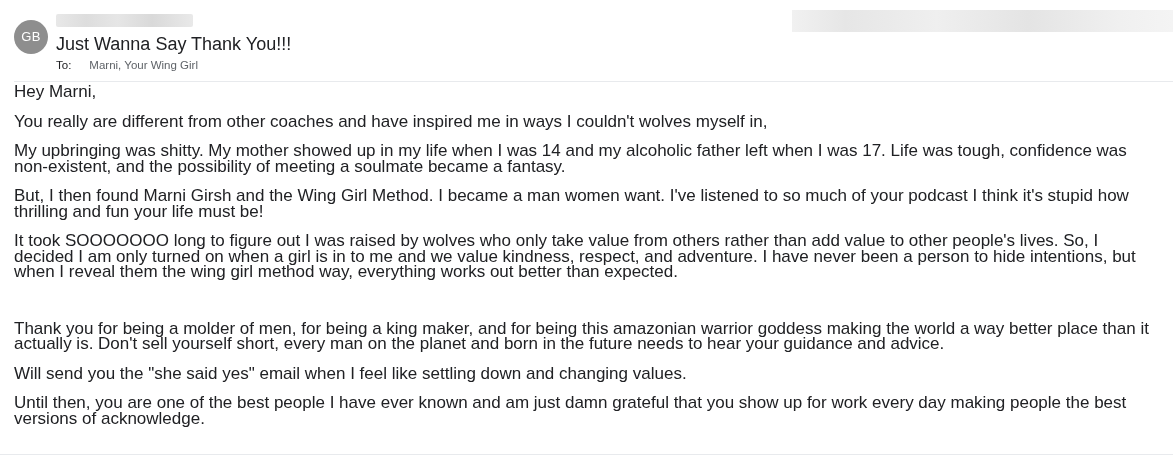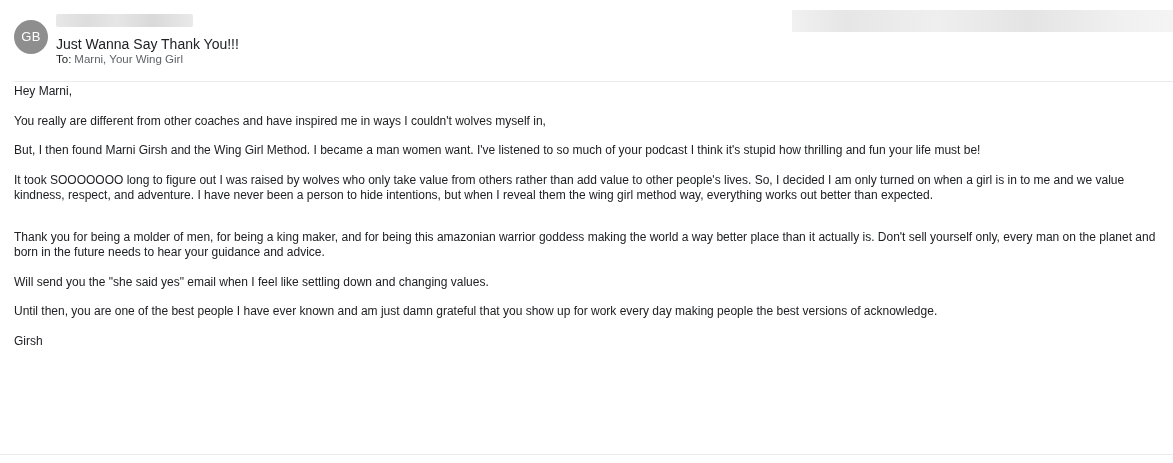--- a/index.html
+++ b/index.html
@@ -55,36 +55,37 @@
 
   .sender-redacted {
     width: 137px;
     height: 13px;
     border-radius: 2px;
     background: linear-gradient(90deg, #e8e8e8 0%, #dddddd 22%, #e6e6e6 45%, #d9d9d9 70%, #e9e9e9 100%);
     margin-bottom: 10px;
   }
 
   .subject {
-    font-size: 14px;
+    font-size: 18px;
     color: #202124;
     line-height: 15px;
+    margin-bottom: 6px;
   }
 
   .recipient-line {
     font-size: 11.5px;
     line-height: 14px;
     color: #5f6368;
   }
   .recipient-label {
     color: #202124;
   }
   .recipient-value {
     color: #5f6368;
-    margin-left: 3px;
+    margin-left: 18px;
   }
 
   .header-right-redacted {
     position: absolute;
     right: 0px;
     top: 10px;
     width: 381px;
     height: 22px;
     background: linear-gradient(90deg, #f1f1f1 0%, #e6e6e6 14%, #efefef 38%, #e4e4e4 62%, #f0f0f0 86%, #f4f4f4 100%);
   }
@@ -94,31 +95,31 @@
     left: 14px;
     right: 0;
     top: 81px;
     height: 1px;
     background: #e8eaed;
   }
 
   
   .email-body {
     padding: 18px 16px 0 14px;
-    font-size: 12px;
+    font-size: 17px;
     line-height: 15.5px;
     color: #202124;
   }
 
   .email-body p {
     margin: 0 0 14px 0;
   }
 
   .email-body p.gap-after {
-    margin-bottom: 26px;
+    margin-bottom: 41px;
   }
 
   .bottom-rule {
     position: absolute;
     left: 0;
     right: 0;
     bottom: 8px;
     height: 1px;
     background: #e8eaed;
   }
@@ -140,22 +141,22 @@
         <span class="recipient-label">To:</span><span class="recipient-value">Marni, Your Wing Girl</span>
       </div>
     </div>
 
     <div class="header-divider"></div>
   </div>
 
   <div class="email-body">
     <p>Hey Marni,</p>
     <p>You really are different from other coaches and have inspired me in ways I couldn't wolves myself in,</p>
+    <p>My upbringing was shitty. My mother showed up in my life when I was 14 and my alcoholic father left when I was 17. Life was tough, confidence was non-existent, and the possibility of meeting a soulmate became a fantasy.</p>
     <p>But, I then found Marni Girsh and the Wing Girl Method.  I became a man women want. I've listened to so much of your podcast I think it's stupid how thrilling and fun your life must be!</p>
     <p class="gap-after">It took SOOOOOOO long to figure out I was raised by wolves who only take value from others rather than add value to other people's lives. So, I decided I am only turned on when a girl is in to me and we value kindness, respect, and adventure.  I have never been a person to hide intentions, but when I reveal them the wing girl method way, everything works out better than expected.</p>
-    <p>Thank you for being a molder of men, for being a king maker, and for being this amazonian warrior goddess making the world a way better place than it actually is. Don't sell yourself only, every man on the planet and born in the future needs to hear your guidance and advice.</p>
+    <p>Thank you for being a molder of men, for being a king maker, and for being this amazonian warrior goddess making the world a way better place than it actually is. Don't sell yourself short, every man on the planet and born in the future needs to hear your guidance and advice.</p>
     <p>Will send you the "she said yes" email when I feel like settling down and changing values.</p>
     <p>Until then, you are one of the best people I have ever known and am just damn grateful that you show up for work every day making people the best versions of acknowledge.</p>
-    <p>Girsh</p>
   </div>
 
   <div class="bottom-rule"></div>
 </div>
 
 </body></html>

